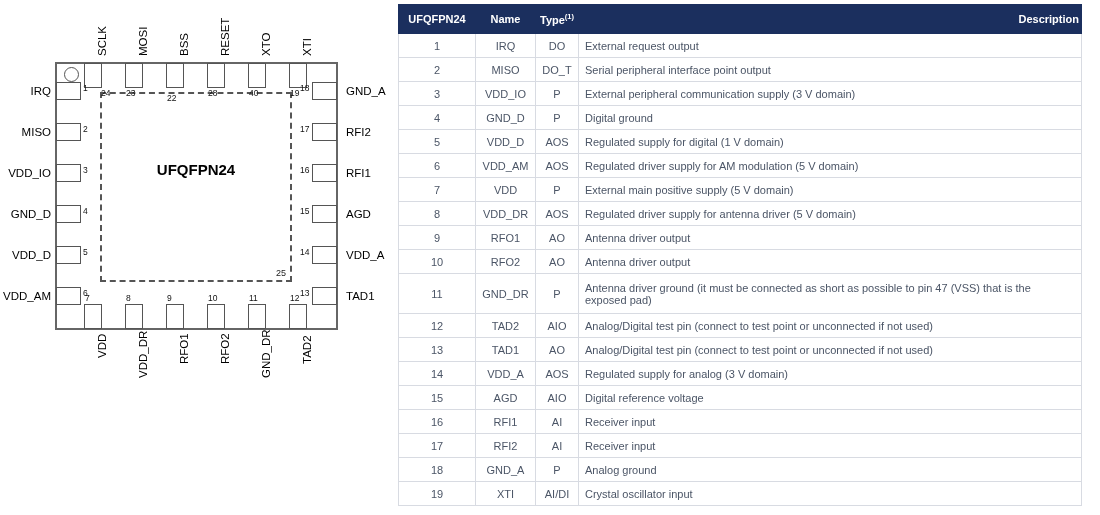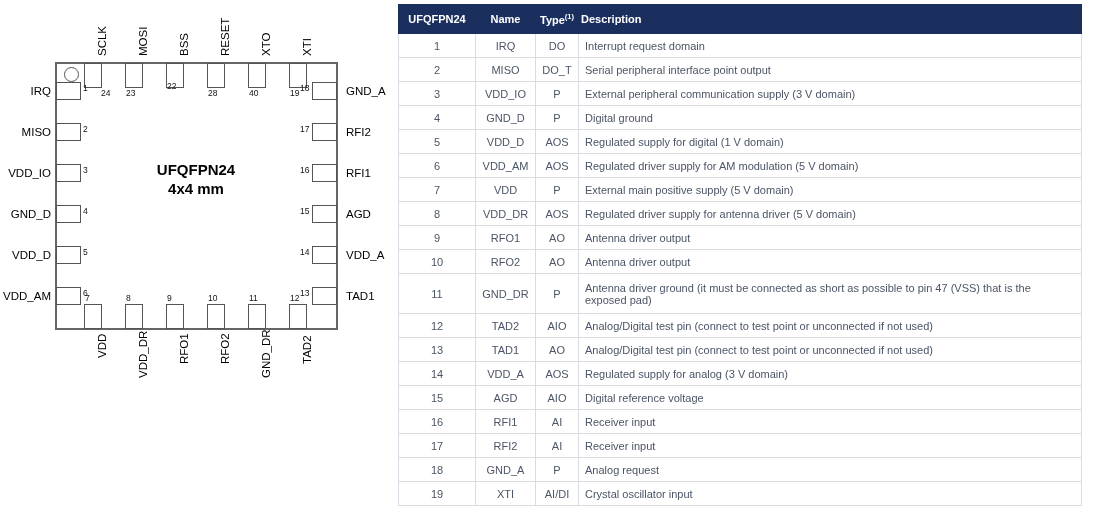--- a/index.html
+++ b/index.html
@@ -50,33 +50,35 @@
   .c-desc{text-align:left;padding-left:7px;}
   #pin-table tbody tr.tall td{height:40px;}
   sup{font-size:7.5px;vertical-align:super;}
 </style>
 </head>
 <body>
 
 <div id="pkg-figure">
   <div class="chip-body"></div>
   <div class="dot"></div>
+  <div class="epad">
+    <span class="epad-num">25</span>
+  </div>
   <div class="chip-title">
     <div>UFQFPN24</div>
-    <div>4x4 mm</div>
   </div>
   <div id="pins-layer">
       <div class="pad v" style="left: 84px; top: 63px;"></div>
       <div class="pnum" style="left: 101px; top: 89px;">24</div>
       <div class="plabel rot" style="left: 97px; top: 56px; text-align: left;">SCLK</div>
       <div class="pad v" style="left: 125px; top: 63px;"></div>
       <div class="pnum" style="left: 126px; top: 89px;">23</div>
       <div class="plabel rot" style="left: 138px; top: 56px; text-align: left;">MOSI</div>
       <div class="pad v" style="left: 166px; top: 63px;"></div>
-      <div class="pnum" style="left: 167px; top: 82px;">22</div>
+      <div class="pnum" style="left: 167px; top: 94px;">22</div>
       <div class="plabel rot" style="left: 179px; top: 56px; text-align: left;">BSS</div>
       <div class="pad v" style="left: 207px; top: 63px;"></div>
       <div class="pnum" style="left: 208px; top: 89px;">28</div>
       <div class="plabel rot" style="left: 220px; top: 56px; text-align: left;">RESET</div>
       <div class="pad v" style="left: 248px; top: 63px;"></div>
       <div class="pnum" style="left: 249px; top: 89px;">40</div>
       <div class="plabel rot" style="left: 261px; top: 56px; text-align: left;">XTO</div>
       <div class="pad v" style="left: 289px; top: 63px;"></div>
       <div class="pnum" style="left: 290px; top: 89px;">19</div>
       <div class="plabel rot" style="left: 302px; top: 56px; text-align: left;">XTI</div>
@@ -142,31 +144,31 @@
     <tr>
       <th class="c-num">
         <span>UFQFPN24</span>
       </th>
       <th class="c-name">
         <span>Name</span>
       </th>
       <th class="c-type">
         <span>Type</span><sup>(1)</sup>
       </th>
-      <th class="c-desc" style="text-align:left">
+      <th class="c-desc" style="text-align:right">
         <span>Description</span>
       </th>
     </tr>
   </thead>
   <tbody id="pin-table-body">
       <tr>
         <td class="c-num">1</td>
         <td class="c-name">IRQ</td>
         <td class="c-type">DO</td>
-        <td class="c-desc">Interrupt request domain</td>
+        <td class="c-desc">External request output</td>
       </tr>
       <tr>
         <td class="c-num">2</td>
         <td class="c-name">MISO</td>
         <td class="c-type">DO_T</td>
         <td class="c-desc">Serial peripheral interface point output</td>
       </tr>
       <tr>
         <td class="c-num">3</td>
         <td class="c-name">VDD_IO</td>
@@ -254,21 +256,21 @@
       <tr>
         <td class="c-num">17</td>
         <td class="c-name">RFI2</td>
         <td class="c-type">AI</td>
         <td class="c-desc">Receiver input</td>
       </tr>
       <tr>
         <td class="c-num">18</td>
         <td class="c-name">GND_A</td>
         <td class="c-type">P</td>
-        <td class="c-desc">Analog request</td>
+        <td class="c-desc">Analog ground</td>
       </tr>
       <tr>
         <td class="c-num">19</td>
         <td class="c-name">XTI</td>
         <td class="c-type">AI/DI</td>
         <td class="c-desc">Crystal oscillator input</td>
       </tr>
     </tbody>
 </table>
 

